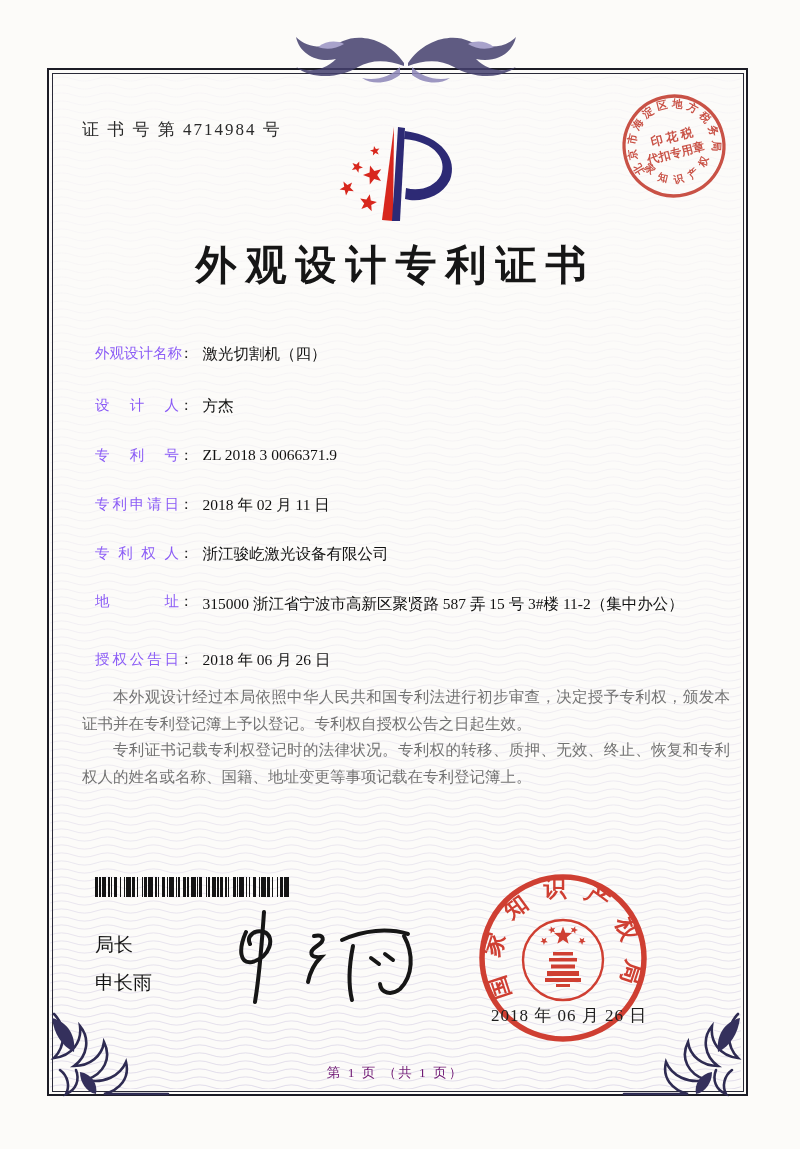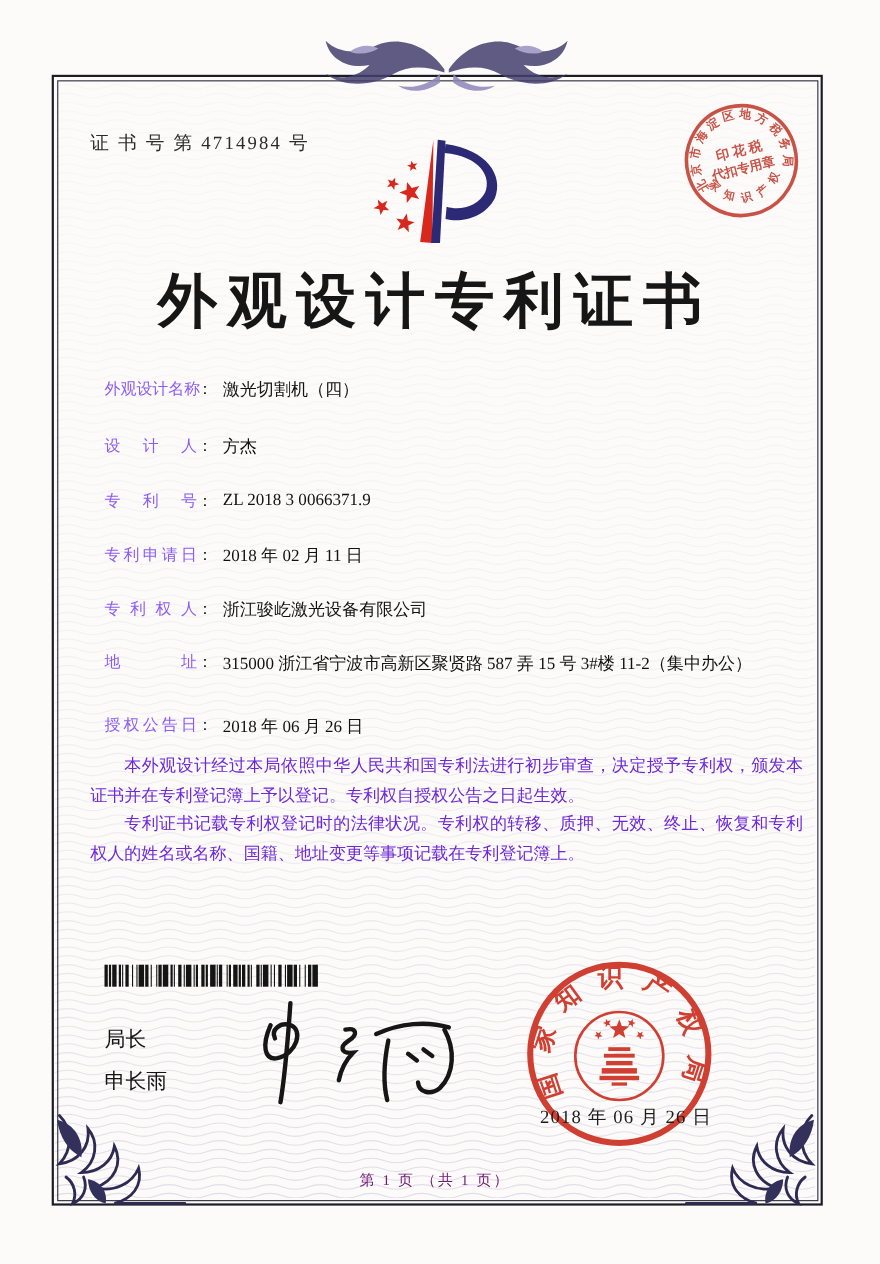--- a/index.html
+++ b/index.html
@@ -18,39 +18,39 @@
   .frame-inner{
     position:absolute;inset:2.5px;border:1px solid #2a2a38;
   }
   .waves{position:absolute;left:50px;top:71px;width:691px;height:1018px;z-index:0;pointer-events:none;}
   .cert-no{
     position:absolute;left:82px;top:118px;font-size:17px;letter-spacing:2px;color:#2a2a2a;z-index:2;
   }
   .logo{position:absolute;left:325px;top:98px;width:170px;height:140px;z-index:2;}
   .title{
     position:absolute;left:47px;top:238px;width:697px;text-align:center;
-    font-size:54px;font-weight:600;letter-spacing:9px;color:#161616;z-index:2;
+    font-size:41px;font-weight:600;letter-spacing:9px;color:#161616;z-index:2;
   }
   .field-row{position:absolute;left:95px;z-index:2;font-size:15.5px;white-space:nowrap;}
   .field-row .lbl{
     display:inline-block;width:84px;font-size:14.5px;color:#8b5cf6;
     text-align:justify;text-align-last:justify;vertical-align:top;
   }
   .field-row .colon{display:inline-block;font-size:14.5px;vertical-align:top;}
   .field-row .val{
     display:inline-block;margin-left:9px;font-size:15.5px;color:#111;vertical-align:top;
   }
   .field-row.wrap{white-space:normal;}
   .field-row.wrap .val{width:538px;line-height:1.55;}
   .grant-no{position:absolute;left:455px;top:650px;z-index:2;font-size:15.5px;white-space:nowrap;}
   .grant-no .lbl{font-size:14.5px;color:#1f1f1f;}
   .grant-no .val{margin-left:8px;font-size:15.5px;color:#111;}
   .paragraphs{
     position:absolute;left:82px;top:684px;width:648px;z-index:2;
-    font-size:15.5px;line-height:1.72;color:#6d28d9;
+    font-size:15.5px;line-height:1.72;color:#737373;
   }
   .paragraphs p{margin:0;text-indent:2em;text-align:justify;}
   .barcode{
     position:absolute;left:95px;top:877px;width:218px;height:20px;z-index:2;
     display:flex;align-items:stretch;
   }
   .signer{position:absolute;left:95px;z-index:2;font-size:19px;color:#141414;}
   .signature{position:absolute;left:222px;top:906px;width:196px;height:104px;z-index:2;}
   .main-seal{position:absolute;left:473px;top:868px;width:180px;height:180px;z-index:3;opacity:.92;}
   .seal-date{

